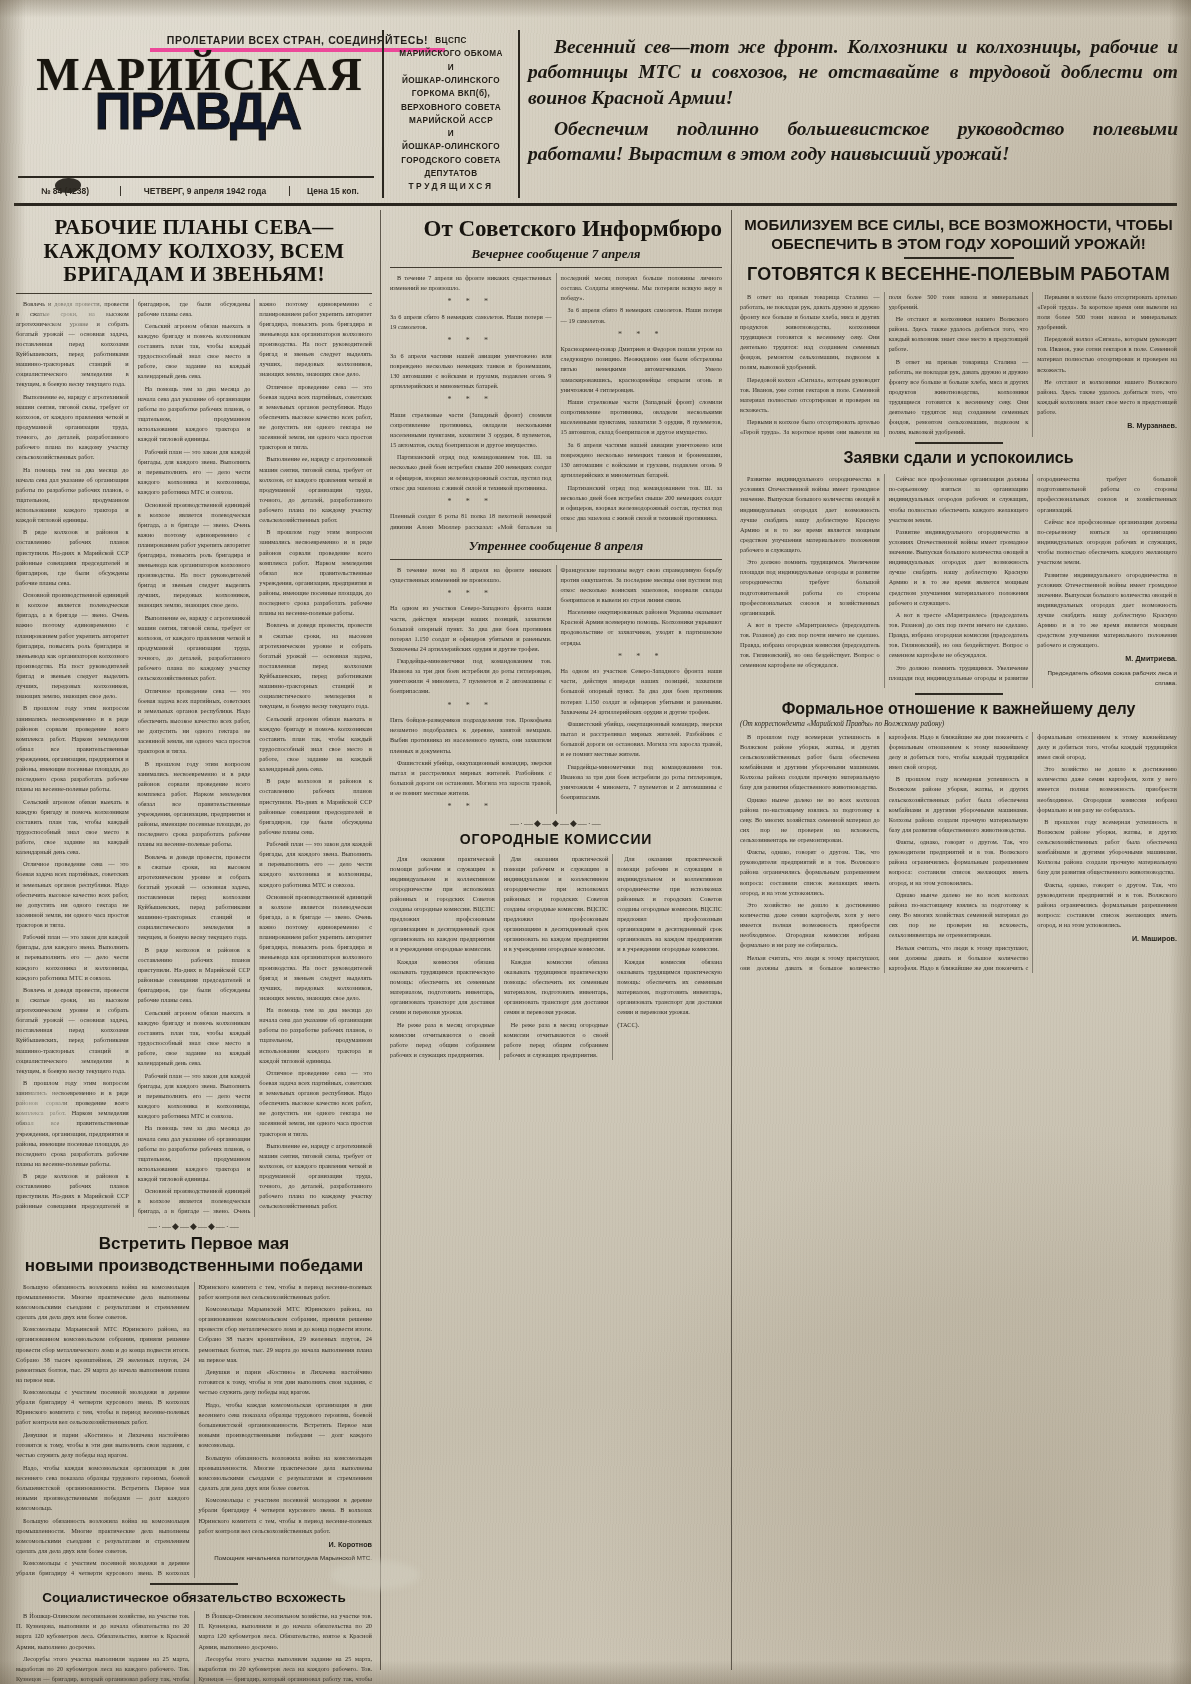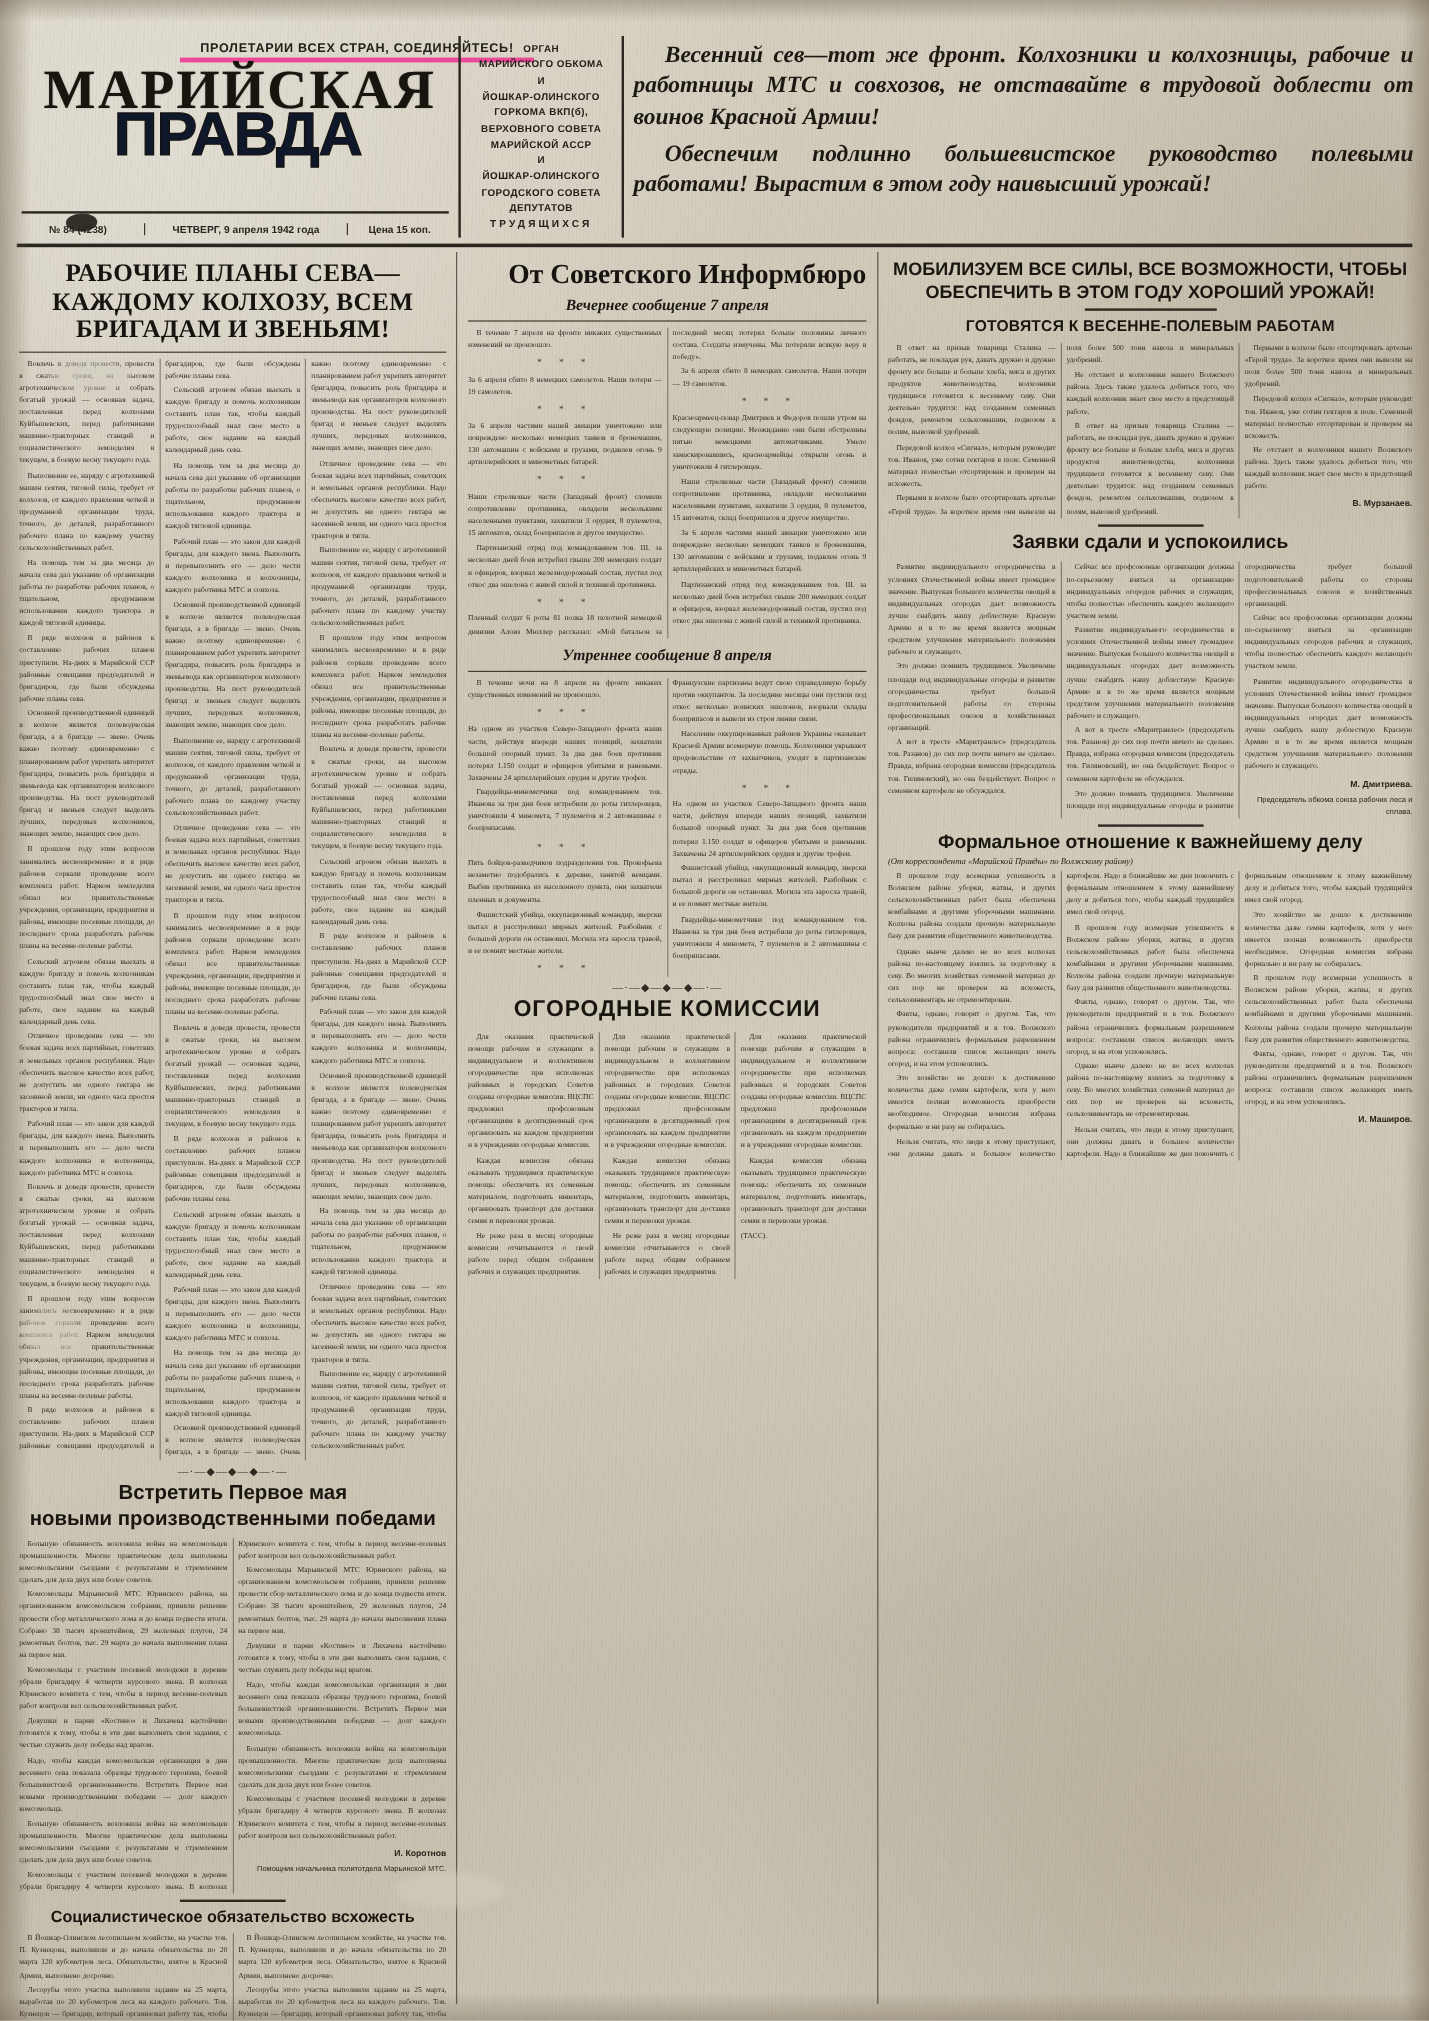--- a/index.html
+++ b/index.html
@@ -158,21 +158,21 @@
     <div class="mast-rule"></div>
     <div class="blot"></div>
 
     <div class="issueline">
       <div class="cellA">№ 84 (4238)</div>
       <div class="cellB">ЧЕТВЕРГ, 9 апреля 1942 года</div>
       <div class="cellC">Цена 15 коп.</div>
     </div>
 
     <div class="imprint">
-      <div>ОРГАН</div>
+      <div>ВЦСПС</div>
       <div>МАРИЙСКОГО ОБКОМА</div>
       <div>И</div>
       <div>ЙОШКАР-ОЛИНСКОГО</div>
       <div>ГОРКОМА ВКП(б),</div>
       <div>ВЕРХОВНОГО СОВЕТА</div>
       <div>МАРИЙСКОЙ АССР</div>
       <div>И</div>
       <div>ЙОШКАР-ОЛИНСКОГО</div>
       <div>ГОРОДСКОГО СОВЕТА</div>
       <div>ДЕПУТАТОВ</div>
@@ -308,42 +308,42 @@
       <p class="nofirst">Французские партизаны ведут свою справедливую борьбу против оккупантов. За последние месяцы они пустили под откос несколько воинских эшелонов, взорвали склады боеприпасов и вывели из строя линии связи.</p>
       <p>Население оккупированных районов Украины оказывает Красной Армии всемерную помощь. Колхозники укрывают продовольствие от захватчиков, уходят в партизанские отряды.</p>
       <div class="stars">* * *</div>
       <p class="nofirst">На одном из участков Северо-Западного фронта наши части, действуя впереди наших позиций, захватили большой опорный пункт. За два дня боев противник потерял 1.150 солдат и офицеров убитыми и ранеными. Захвачены 24 артиллерийских орудия и другие трофеи.</p>
       <p>Фашистский убийца, оккупационный командир, зверски пытал и расстреливал мирных жителей. Разбойник с большой дороги он остановил. Могила эта заросла травой, и ее помнят местные жители.</p>
       <p>Гвардейцы-минометчики под командованием тов. Иванова за три дня боев истребили до роты гитлеровцев, уничтожили 4 миномета, 7 пулеметов и 2 автомашины с боеприпасами.</p>
     </div>
 
     <div class="orn">—·—◆—◆—◆—·—</div>
 
-    <div class="hd-sans" style="font-size:19px;letter-spacing:.8px;margin:2px 0 6px;">ОГОРОДНЫЕ КОМИССИИ</div>
+    <div class="hd-sans" style="font-size:14px;letter-spacing:.8px;margin:2px 0 6px;">ОГОРОДНЫЕ КОМИССИИ</div>
 
     <div class="txt three">
       <p>Для оказания практической помощи рабочим и служащим в индивидуальном и коллективном огородничестве при исполкомах районных и городских Советов созданы огородные комиссии. ВЦСПС предложил профсоюзным организациям в десятидневный срок организовать на каждом предприятии и в учреждении огородные комиссии.</p>
       <p>Каждая комиссия обязана оказывать трудящимся практическую помощь: обеспечить их семенным материалом, подготовить инвентарь, организовать транспорт для доставки семян и перевозки урожая.</p>
       <p>Не реже раза в месяц огородные комиссии отчитываются о своей работе перед общим собранием рабочих и служащих предприятия.</p>
       <p>Для оказания практической помощи рабочим и служащим в индивидуальном и коллективном огородничестве при исполкомах районных и городских Советов созданы огородные комиссии. ВЦСПС предложил профсоюзным организациям в десятидневный срок организовать на каждом предприятии и в учреждении огородные комиссии.</p>
       <p>Каждая комиссия обязана оказывать трудящимся практическую помощь: обеспечить их семенным материалом, подготовить инвентарь, организовать транспорт для доставки семян и перевозки урожая.</p>
       <p>Не реже раза в месяц огородные комиссии отчитываются о своей работе перед общим собранием рабочих и служащих предприятия.</p>
       <p>Для оказания практической помощи рабочим и служащим в индивидуальном и коллективном огородничестве при исполкомах районных и городских Советов созданы огородные комиссии. ВЦСПС предложил профсоюзным организациям в десятидневный срок организовать на каждом предприятии и в учреждении огородные комиссии.</p>
       <p>Каждая комиссия обязана оказывать трудящимся практическую помощь: обеспечить их семенным материалом, подготовить инвентарь, организовать транспорт для доставки семян и перевозки урожая.</p>
       <p class="nofirst">(ТАСС).</p>
     </div>
   </div>
 
   <div style="position:absolute;left:740px;top:212px;width:437px;">
 
     <div class="hd-sans" style="font-size:15px;letter-spacing:.1px;margin:4px 0 1px;">МОБИЛИЗУЕМ ВСЕ СИЛЫ, ВСЕ ВОЗМОЖНОСТИ, ЧТОБЫ</div>
     <div class="hd-sans" style="font-size:15px;letter-spacing:.1px;margin:0 0 4px;">ОБЕСПЕЧИТЬ В ЭТОМ ГОДУ ХОРОШИЙ УРОЖАЙ!</div>
     <div class="dash-rule" style="width:110px;height:2px;"></div>
 
-    <div class="hd-sans" style="font-size:13px;letter-spacing:.2px;margin:2px 0 6px;">ГОТОВЯТСЯ К ВЕСЕННЕ-ПОЛЕВЫМ РАБОТАМ</div>
+    <div class="hd-sans" style="font-size:18px;letter-spacing:.2px;margin:2px 0 6px;">ГОТОВЯТСЯ К ВЕСЕННЕ-ПОЛЕВЫМ РАБОТАМ</div>
 
     <div class="txt three">
       <p>В ответ на призыв товарища Сталина — работать, не покладая рук, давать дружно и дружно фронту все больше и больше хлеба, мяса и других продуктов животноводства, колхозники трудящиеся готовятся к весеннему севу. Они деятельно трудятся: над созданием семенных фондов, ремонтом сельхозмашин, подвозом к полям, вывозкой удобрений.</p>
       <p>Передовой колхоз «Сигнал», которым руководит тов. Иванов, уже сотни гектаров в поле. Семенной материал полностью отсортирован и проверен на всхожесть.</p>
       <p>Первыми в колхозе было отсортировать артелью «Герой труда». За короткое время они вывезли на поля более 500 тонн навоза и минеральных удобрений.</p>
       <p>Не отстают и колхозники нашего Волжского района. Здесь также удалось добиться того, что каждый колхозник знает свое место в предстоящей работе.</p>
       <p>В ответ на призыв товарища Сталина — работать, не покладая рук, давать дружно и дружно фронту все больше и больше хлеба, мяса и других продуктов животноводства, колхозники трудящиеся готовятся к весеннему севу. Они деятельно трудятся: над созданием семенных фондов, ремонтом сельхозмашин, подвозом к полям, вывозкой удобрений.</p>
       <p>Первыми в колхозе было отсортировать артелью «Герой труда». За короткое время они вывезли на поля более 500 тонн навоза и минеральных удобрений.</p>
       <p>Передовой колхоз «Сигнал», которым руководит тов. Иванов, уже сотни гектаров в поле. Семенной материал полностью отсортирован и проверен на всхожесть.</p>
       <p>Не отстают и колхозники нашего Волжского района. Здесь также удалось добиться того, что каждый колхозник знает свое место в предстоящей работе.</p>

